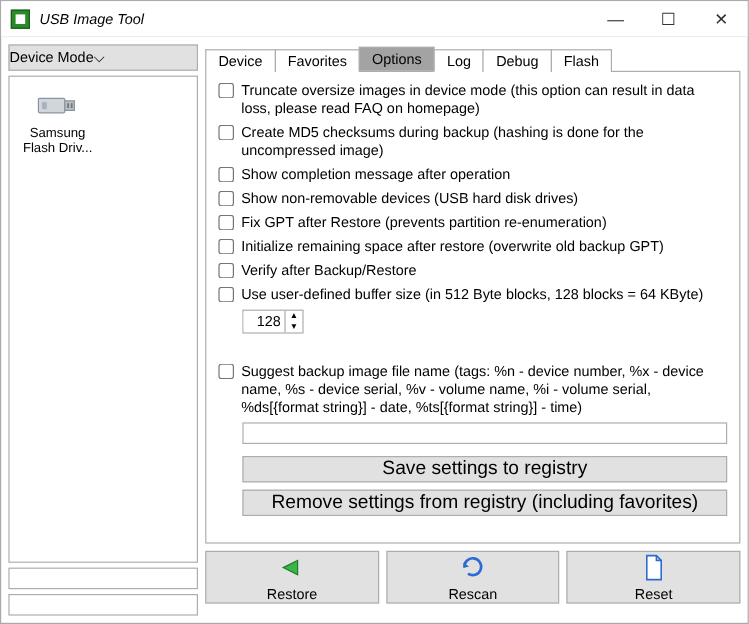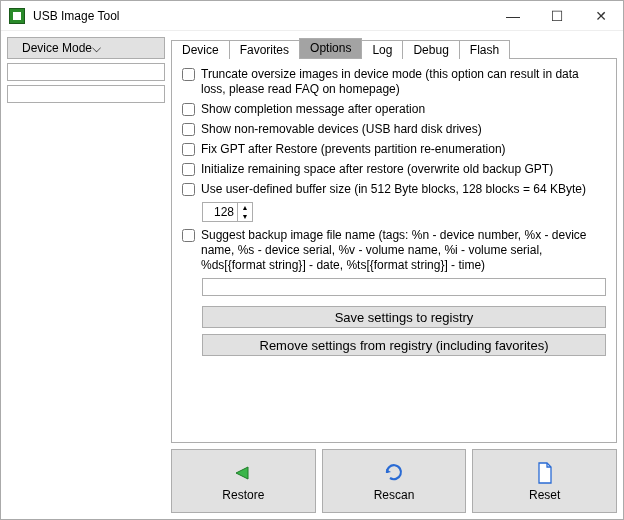--- a/index.html
+++ b/index.html
@@ -28,21 +28,21 @@
     border: 1px solid #1a5a1a;
     margin-right: 8px;
     position: relative;
   }
   .app-icon::after {
     content: "";
     position: absolute;
     left: 3px; top: 3px; width: 8px; height: 8px;
     background: #fff;
   }
-  .title-text { flex: 1; }
+  .title-text { flex: 1; font-style: italic; }
   .win-controls { display: flex; }
   .win-btn {
     width: 44px; height: 30px;
     display: flex; align-items: center; justify-content: center;
     font-size: 14px;
     color: #333;
   }
 
   .content {
     display: flex;
@@ -55,21 +55,21 @@
     display: flex;
     flex-direction: column;
     gap: 4px;
   }
   .mode-select {
     border: 1px solid #adadad;
     background: #e1e1e1;
     height: 22px;
     display: flex;
     align-items: center;
-    padding: 0 14px;
+    padding: 0 0;
     justify-content: flex-start;
     font-size: 12px;
   }
   .device-list {
     border: 1px solid #adadad;
     flex: 1;
     background: #fff;
     padding: 6px;
     overflow: auto;
   }
@@ -129,21 +129,21 @@
     margin-bottom: 5px;
     font-size: 12px;
   }
   .opt-row input[type=checkbox] {
     margin: 1px 6px 0 0;
     width: 13px; height: 13px;
   }
   .opt-row .opt-label { flex: 1; line-height: 1.25; }
   .spinner-row {
     margin-left: 20px;
-    margin-bottom: 6px;
+    margin-bottom: 24px;
   }
   .spinner {
     border: 1px solid #adadad;
     display: inline-flex;
     align-items: center;
     height: 20px;
     background: #fff;
   }
   .spinner input {
     border: none;
@@ -170,34 +170,34 @@
     margin-bottom: 10px;
     background: #fff;
   }
   .long-btn {
     display: block;
     width: calc(100% - 20px);
     margin-left: 20px;
     border: 1px solid #adadad;
     background: #e1e1e1;
     height: 22px;
-    font-size: 13px;
+    font-size: 16px;
     margin-bottom: 6px;
     cursor: pointer;
   }
   .bottom-buttons {
     display: flex;
     gap: 6px;
     margin-top: 6px;
   }
   .action-btn {
     flex: 1;
     border: 1px solid #adadad;
     background: #e1e1e1;
-    height: 64px;
+    height: 44px;
     display: flex;
     flex-direction: column;
     align-items: center;
     justify-content: center;
     font-size: 12px;
     cursor: pointer;
   }
   .action-btn svg { width: 26px; height: 26px; margin-bottom: 2px; }
 </style>
 </head>
@@ -212,20 +212,33 @@
     <div class="win-btn">✕</div>
   </div>
 </div>
 
 <div class="content">
   <div class="left-pane">
     <div class="mode-select">
       <span>Device Mode</span>
       <span>⌵</span>
     </div>
+    <div class="device-list">
+      <div class="device-item">
+        <svg class="device-icon-svg" viewBox="0 0 36 28">
+          <rect x="2" y="8" width="22" height="12" rx="1" fill="#d0d6dc" stroke="#8a949e"></rect>
+          <rect x="24" y="10" width="8" height="8" fill="#b8bec4" stroke="#8a949e"></rect>
+          <rect x="26" y="12" width="1.5" height="4" fill="#777"></rect>
+          <rect x="29" y="12" width="1.5" height="4" fill="#777"></rect>
+          <rect x="5" y="11" width="4" height="6" rx="1" fill="#aab2bb"></rect>
+        </svg>
+        <div>Samsung</div>
+        <div>Flash Driv...</div>
+      </div>
+    </div>
     <div class="small-bar"></div>
     <div class="small-bar"></div>
   </div>
 
   <div class="right-pane">
     <div class="tabs">
       <div class="tab">Device</div>
       <div class="tab">Favorites</div>
       <div class="tab active">Options</div>
       <div class="tab">Log</div>
@@ -233,33 +246,41 @@
       <div class="tab">Flash</div>
     </div>
 
     <div class="tab-panel">
       <div class="opt-row">
         <input type="checkbox" style="">
         <span class="opt-label">Truncate oversize images in device mode (this option can result in data loss, please read FAQ on homepage)</span>
       </div>
       <div class="opt-row">
         <input type="checkbox" style="">
+        <span class="opt-label">Create MD5 checksums during backup (hashing is done for the uncompressed image)</span>
+      </div>
+      <div class="opt-row">
+        <input type="checkbox" style="">
         <span class="opt-label">Show completion message after operation</span>
       </div>
       <div class="opt-row">
         <input type="checkbox" style="">
         <span class="opt-label">Show non-removable devices (USB hard disk drives)</span>
       </div>
       <div class="opt-row">
         <input type="checkbox" style="">
         <span class="opt-label">Fix GPT after Restore (prevents partition re-enumeration)</span>
       </div>
       <div class="opt-row">
         <input type="checkbox" style="">
         <span class="opt-label">Initialize remaining space after restore (overwrite old backup GPT)</span>
+      </div>
+      <div class="opt-row">
+        <input type="checkbox" style="">
+        <span class="opt-label">Verify after Backup/Restore</span>
       </div>
       <div class="opt-row">
         <input type="checkbox" style="">
         <span class="opt-label">Use user-defined buffer size (in 512 Byte blocks, 128 blocks = 64 KByte)</span>
       </div>
       <div class="spinner-row">
         <div class="spinner">
           <input type="text" value="128" style="">
           <div class="spin-btns">
             <div class="sp">▲</div>

